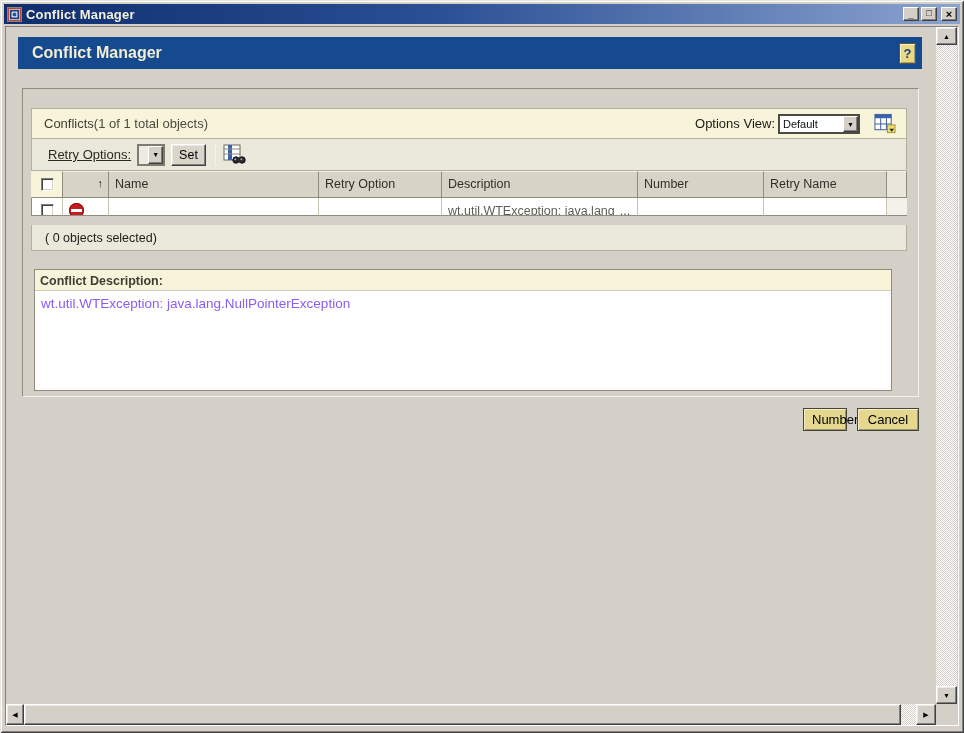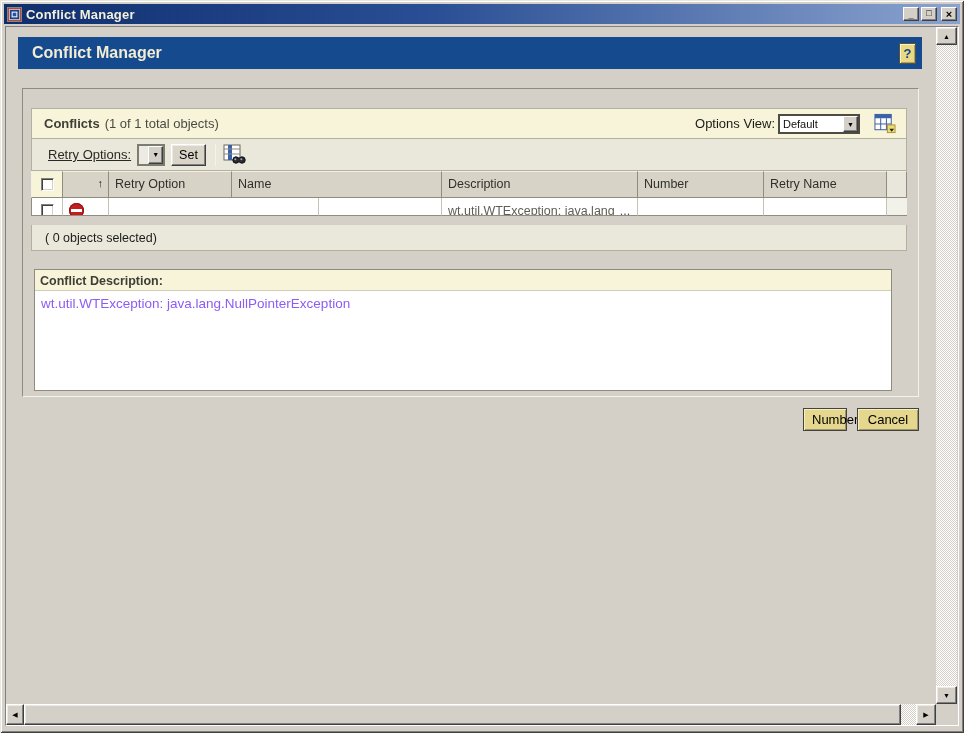--- a/index.html
+++ b/index.html
@@ -52,21 +52,21 @@
   .panel {
     position:absolute; left:22px; top:88px; width:897px; height:309px;
     border:1px solid; border-color:#8f8c7e #f4f2ec #f4f2ec #8f8c7e; background:#d4d0c8;
   }
   .strip { position:absolute; left:8px; width:876px; }
 
   .strip-conflicts {
     top:19px; height:31px; background:#f8f4d9; border:1px solid #b3b09c;
     display:flex; align-items:center; padding:0 10px 0 12px; font-size:13px; color:#3e3e36;
   }
-  .conflicts-title { font-weight:bold; margin-right:5px; }
+  .conflicts-title { font-weight:normal; }
   .conflicts-count { color:#4a4a42; flex:1; }
   .cv-label { color:#1c1c18; margin-right:3px; }
   .combo {
     height:20px; background:#fff; border:2px solid #4d4c42;
     display:flex; align-items:stretch;
   }
   .combo-cv { width:82px;gap:20px; }
   .combo-text { flex:1; font-size:11px; color:#111; padding:2px 0 0 3px; white-space:nowrap; overflow:hidden; }
   .combo-btn {
     width:15px; background:#d4d0c8; border:1px solid; border-color:#ffffff #404040 #404040 #ffffff;
@@ -251,22 +251,22 @@
         <circle cx="12.3" cy="15.3" r="1" fill="#9ab"></circle>
         <circle cx="18.3" cy="15.3" r="1" fill="#9ab"></circle>
       </svg>
     </div>
 
     <div class="strip thead">
       <div class="th th-check">
         <span class="cbox"></span>
       </div>
       <div class="th th-sort">↑</div>
+      <div class="th th-name">Name</div>
       <div class="th th-retry">Retry Option</div>
-      <div class="th th-name">Name</div>
       <div class="th th-desc">Description</div>
       <div class="th th-num">Number</div>
       <div class="th th-file">Retry Name</div>
       <div class="th th-gutter"></div>
     </div>
 
     <div class="strip trow">
       <div class="td td-check">
         <span class="cbox"></span>
       </div>

